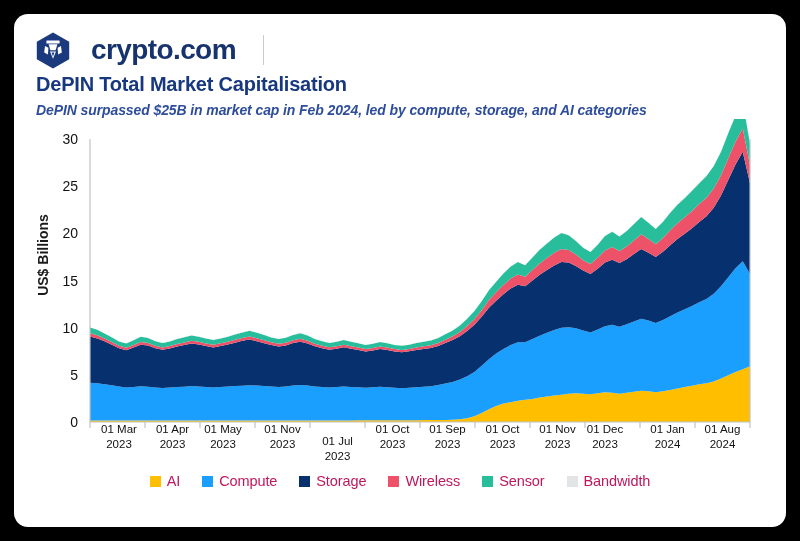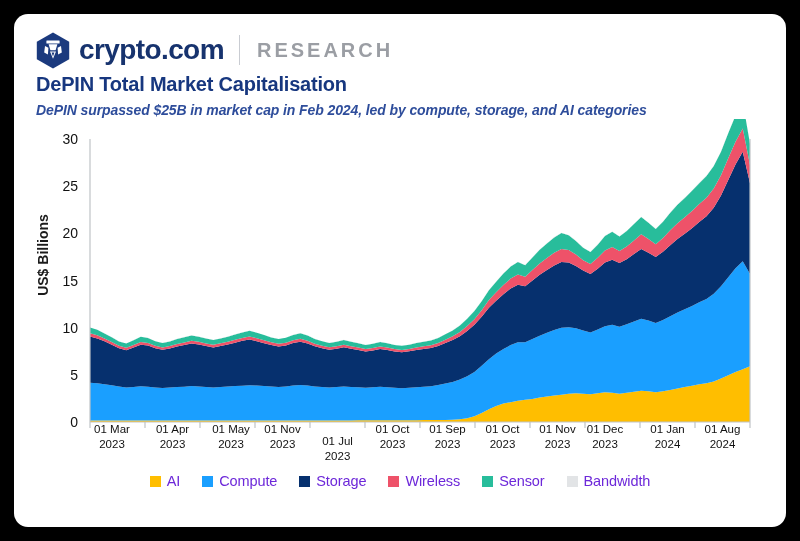--- a/index.html
+++ b/index.html
@@ -9,21 +9,21 @@
     position:relative;width:800px;height:541px;
     background:#000;border-radius:26px;box-sizing:border-box;
     overflow:hidden;
   }
   #card{
     position:absolute;left:14px;top:14px;width:772px;height:513px;
     background:#fff;border-radius:14px;box-sizing:border-box;overflow:hidden;
   }
 
   
-  #brandbar{position:absolute;left:22px;top:18px;height:36px;display:flex;align-items:center;}
+  #brandbar{position:absolute;left:22px;top:18px;height:36px;display:flex;align-items:center;gap:12px;}
   #logo-mark{width:34px;height:37px;flex:0 0 auto;margin-right:9px;}
   #wordmark{font-size:28px;font-weight:700;color:#17336E;letter-spacing:-0.6px;line-height:1;}
   #brand-divider{width:1px;height:30px;background:#C9CCD2;margin:0 17px 0 15px;}
   #research{font-size:20px;font-weight:700;color:#9B9EA4;letter-spacing:3.0px;line-height:1;}
 
   #chart-title{position:absolute;left:22px;top:59px;font-size:20px;font-weight:700;color:#17377F;letter-spacing:-0.2px;}
   #chart-subtitle{position:absolute;left:22px;top:88px;font-size:14px;font-style:italic;font-weight:600;color:#2E4D9B;letter-spacing:-0.1px;}
 
   
   #plot-wrap{position:absolute;left:0;top:105px;width:772px;height:320px;}
@@ -37,21 +37,21 @@
   #xaxis{position:absolute;left:0;top:408px;width:772px;height:44px;}
   .xtick{position:absolute;width:70px;margin-left:-35px;text-align:center;
          font-size:11.5px;color:#111;line-height:14.5px;font-weight:500;}
   .xtick span{display:block;}
 
   
   #legend{position:absolute;left:0;top:455px;width:772px;height:24px;
           display:flex;align-items:center;justify-content:center;gap:22px;}
   .legend-item{display:flex;align-items:center;gap:6px;}
   .legend-swatch{width:11px;height:11px;flex:0 0 auto;}
-  .legend-label{font-size:14.5px;color:#6d28d9;font-weight:500;letter-spacing:-0.1px;}
+  .legend-label{font-size:14.5px;color:#be185d;font-weight:500;letter-spacing:-0.1px;}
 
   
   #footer{position:absolute;left:22px;top:516px;display:flex;align-items:center;}
   #asof{font-size:10.5px;font-style:italic;font-weight:700;color:#2E4D9B;}
   #sources{font-size:10.5px;font-style:italic;font-weight:700;color:#2E4D9B;margin-left:54px;}
 </style>
 </head>
 <body>
 
 <div id="frame">
@@ -67,21 +67,20 @@
           <polygon points="9.0,14.0 12.4,15.8 11.9,22.4 8.2,20.4"></polygon>
           <polygon points="25.0,14.0 21.6,15.8 22.1,22.4 25.8,20.4"></polygon>
           <polygon points="14.0,19.6 20.0,19.6 17.0,26.8"></polygon>
         </g>
         <g fill="#1B3A7E">
           <polygon points="15.6,20.6 18.4,20.6 17.0,24.4"></polygon>
         </g>
       </svg>
       <div id="wordmark">crypto.com</div>
       <div id="brand-divider"></div>
-      <div id="research">RESEARCH</div>
     </div>
 
     <div id="chart-title">DePIN Total Market Capitalisation</div>
     <div id="chart-subtitle">DePIN surpassed $25B in market cap in Feb 2024, led by compute, storage, and AI categories</div>
 
     <div id="plot-wrap">
       <div id="ylabel">US$ Billions</div>
       <svg id="plot-svg" width="772" height="320">
         <g id="yticks-g">
             <text x="64" y="308" text-anchor="end" font-size="14" font-family="&quot;Liberation Sans&quot;, sans-serif" fill="#111">0</text>
@@ -115,29 +114,29 @@
             <line x1="516" y1="303" x2="516" y2="309" stroke="#BFC3C7" stroke-width="1.2"></line>
             <line x1="571" y1="303" x2="571" y2="309" stroke="#BFC3C7" stroke-width="1.2"></line>
             <line x1="626" y1="303" x2="626" y2="309" stroke="#BFC3C7" stroke-width="1.2"></line>
             <line x1="681" y1="303" x2="681" y2="309" stroke="#BFC3C7" stroke-width="1.2"></line>
             <line x1="736" y1="303" x2="736" y2="309" stroke="#BFC3C7" stroke-width="1.2"></line>
           </g>
       </svg>
     </div>
 
     <div id="xaxis">
-        <div class="xtick" style="left: 98px;">
+        <div class="xtick" style="left: 105px;">
           <span>01 Mar</span>
           <span>2023</span>
         </div>
         <div class="xtick" style="left: 158.5px;">
           <span>01 Apr</span>
           <span>2023</span>
         </div>
-        <div class="xtick" style="left: 217px;">
+        <div class="xtick" style="left: 209px;">
           <span>01 May</span>
           <span>2023</span>
         </div>
         <div class="xtick" style="left: 268.5px;">
           <span>01 Nov</span>
           <span>2023</span>
         </div>
         <div class="xtick" style="left: 323.5px; margin-top: 12px;">
           <span>01 Jul</span>
           <span>2023</span>

